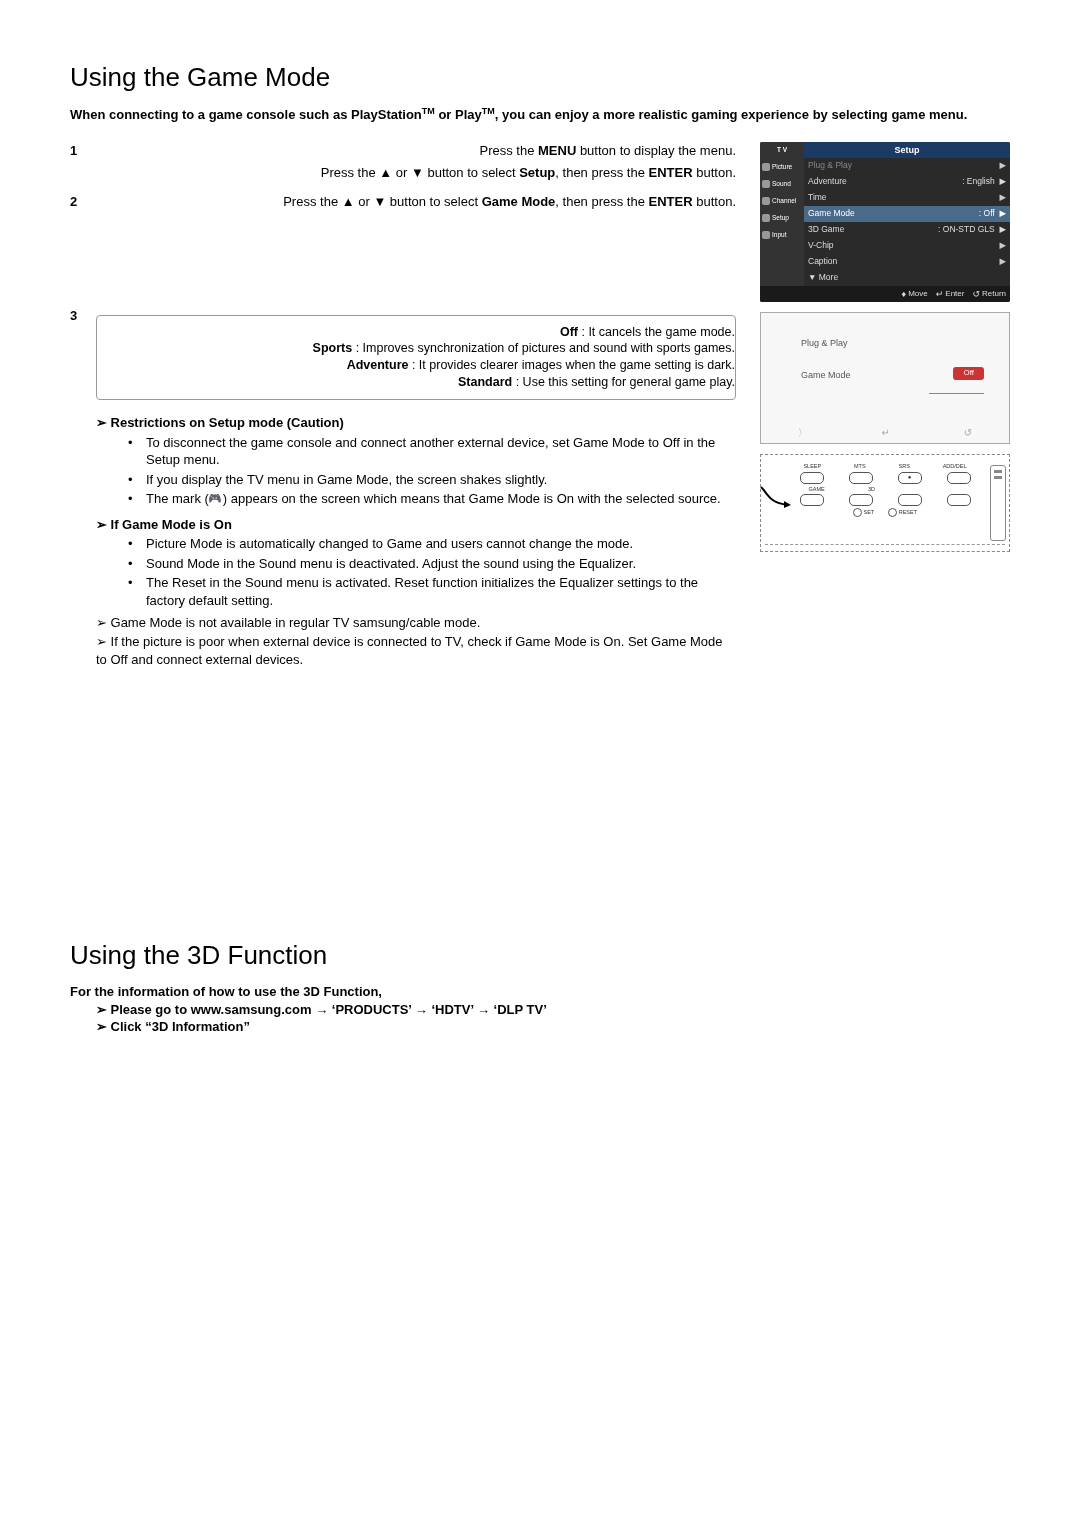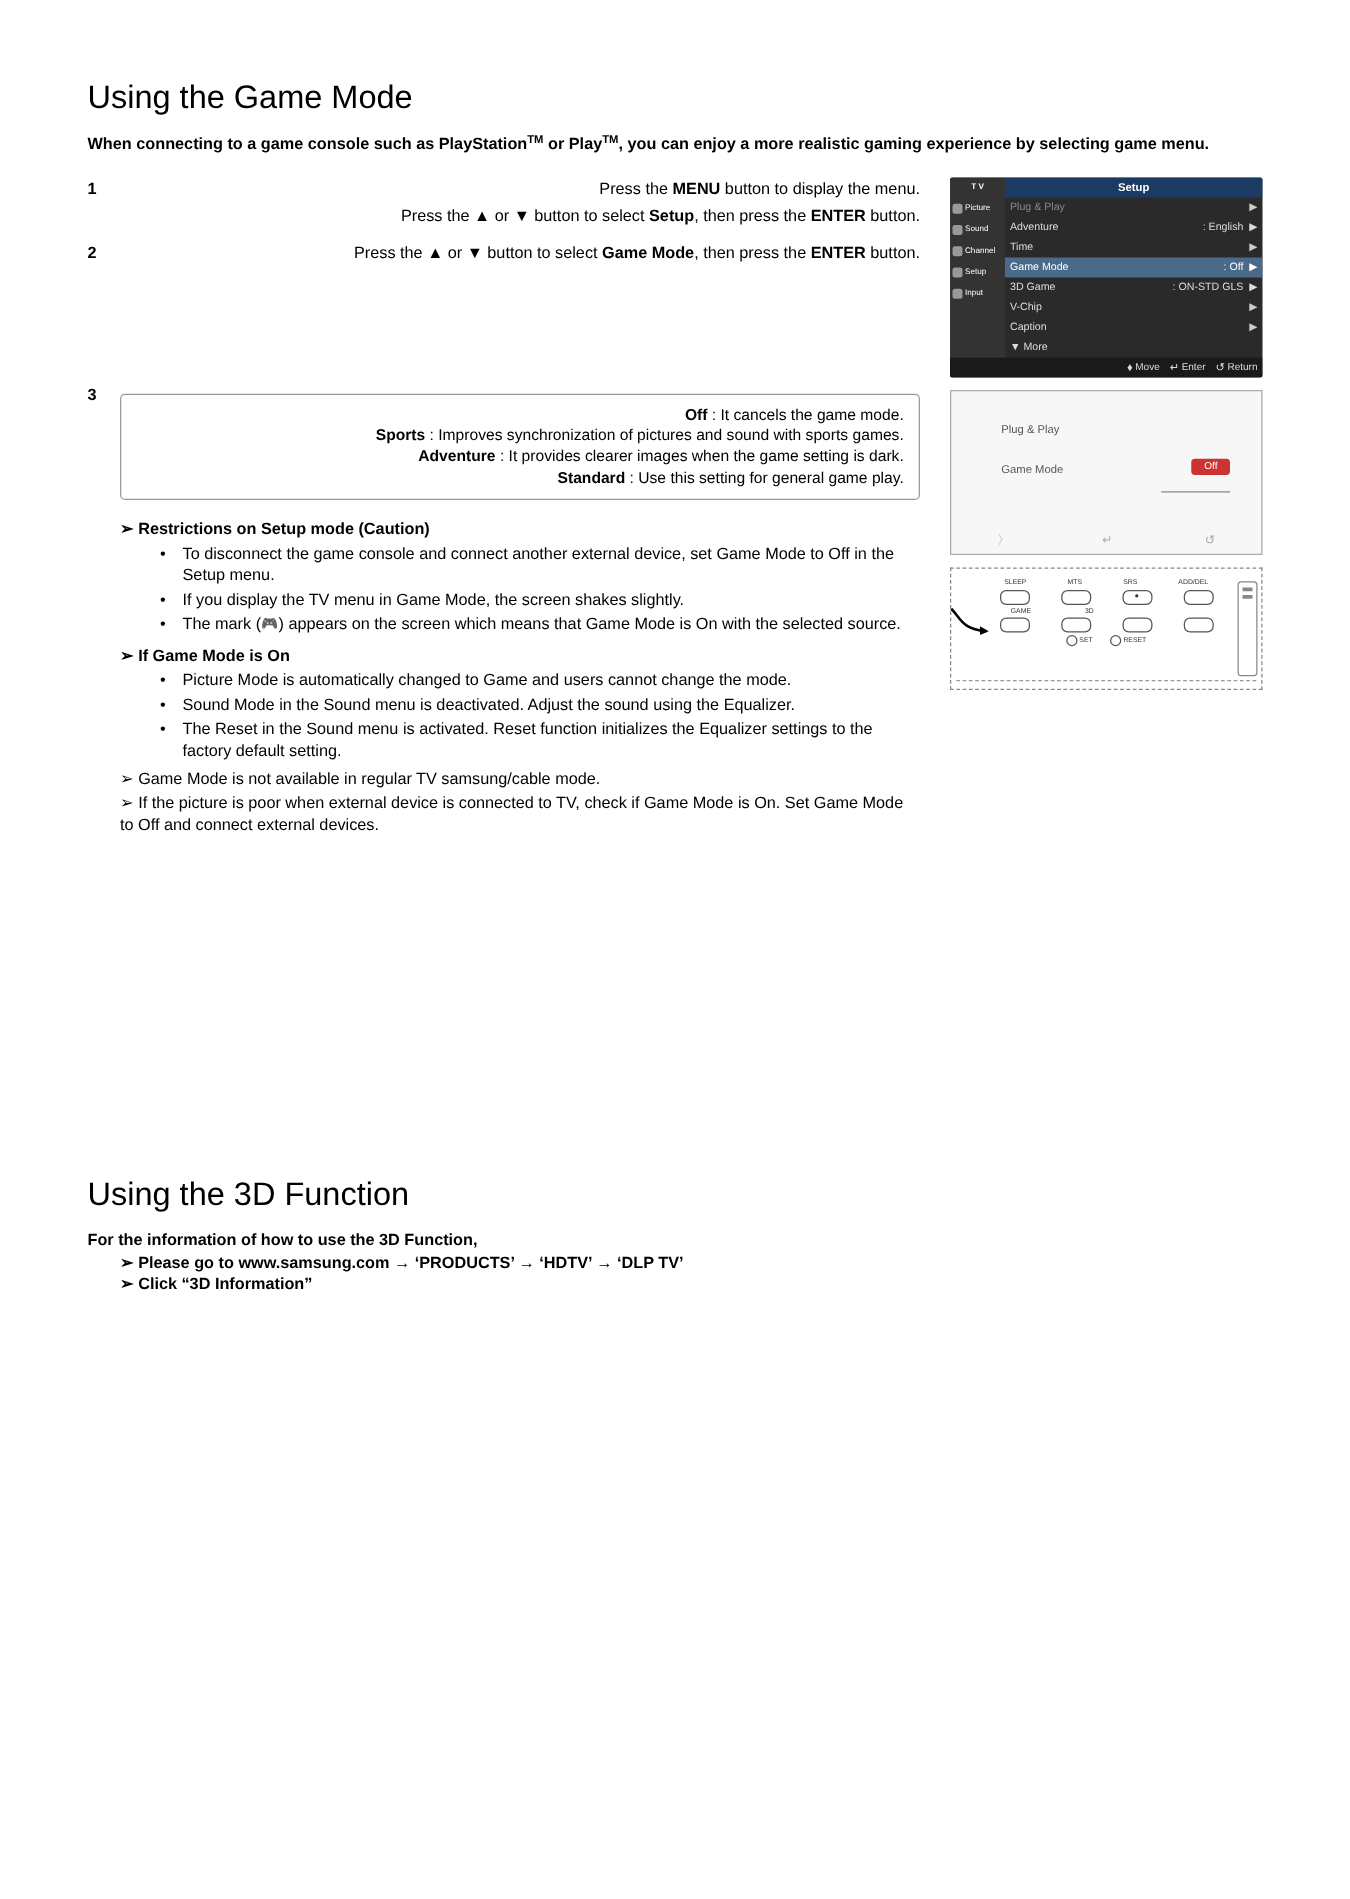--- a/index.html
+++ b/index.html
@@ -8,21 +8,21 @@
 .tm { font-size: 9px; vertical-align: super; }
 .columns { display: flex; align-items: flex-start; gap: 24px; }
 .maincol { flex: 1; }
 .sidecol { width: 250px; flex-shrink: 0; }
 .steps { margin: 0; padding: 0; }
 .step { display: flex; margin-bottom: 8px; }
 .stepnum { width: 26px; font-weight: bold; flex-shrink:0;}
 .steptext { flex: 1; }
 .steptext p { margin: 0 0 4px 0; text-align: right; }
 .gap { height: 84px; }
-.inset { border: 1px solid #999; border-radius: 4px; padding: 8px 12px; margin: 8px 0 14px 0; font-size: 12.5px;}
+.inset { border: 1px solid #999; border-radius: 4px; padding: 8px 0; margin: 8px 0 14px 0; font-size: 12.5px;}
 .inset p { margin: 0; }
 .arrowhead { font-weight: bold; font-size: 13px; margin: 8px 0 2px 0;}
 .arrowhead::before { content:"➢ "; }
 .arrowLine { margin: 2px 0 2px 0; }
 .arrowLine::before { content:"➢ "; }
 ul.bullets { margin: 2px 0 4px 0; padding-left: 32px; }
 ul.bullets li { margin: 2px 0; list-style: none; position: relative; padding-left: 18px;}
 ul.bullets li::before { content:"•"; position:absolute; left:0; top:0;}
 .ctrlIcon { display:inline-block; width:14px; height:12px; position:relative;}
 .ctrlIcon::before { content:"🎮"; font-size:11px; position:relative; top:-1px;}

